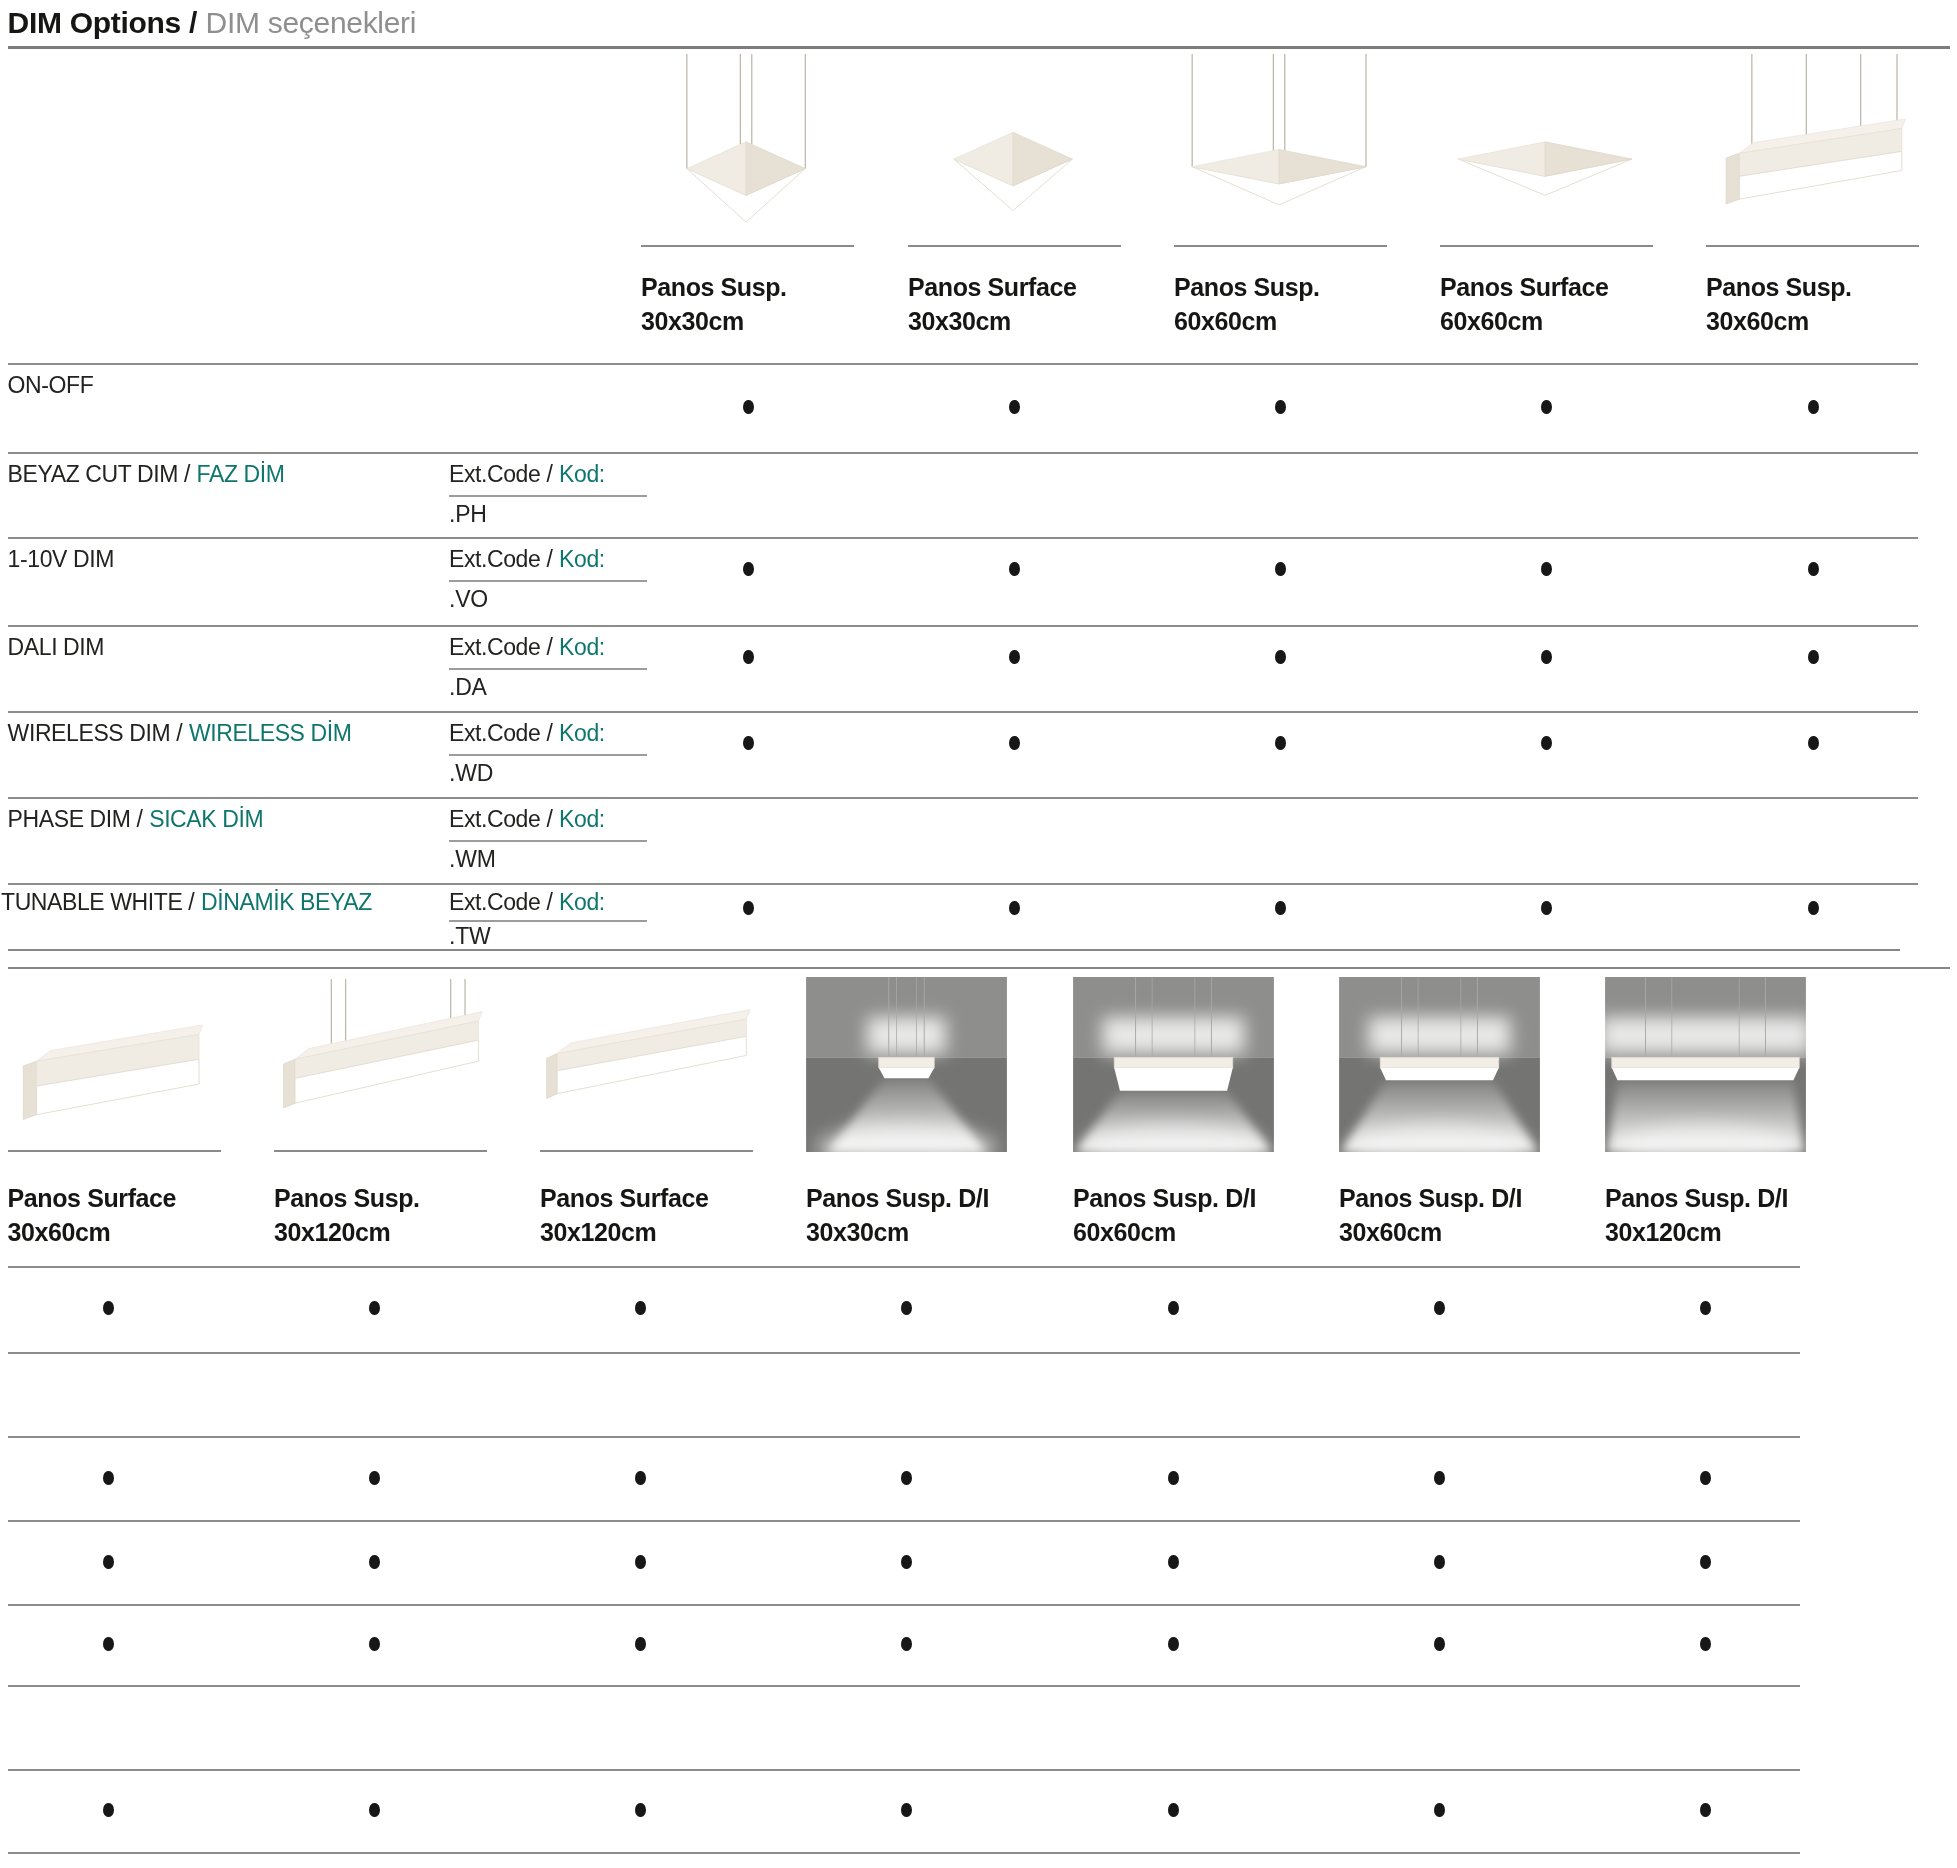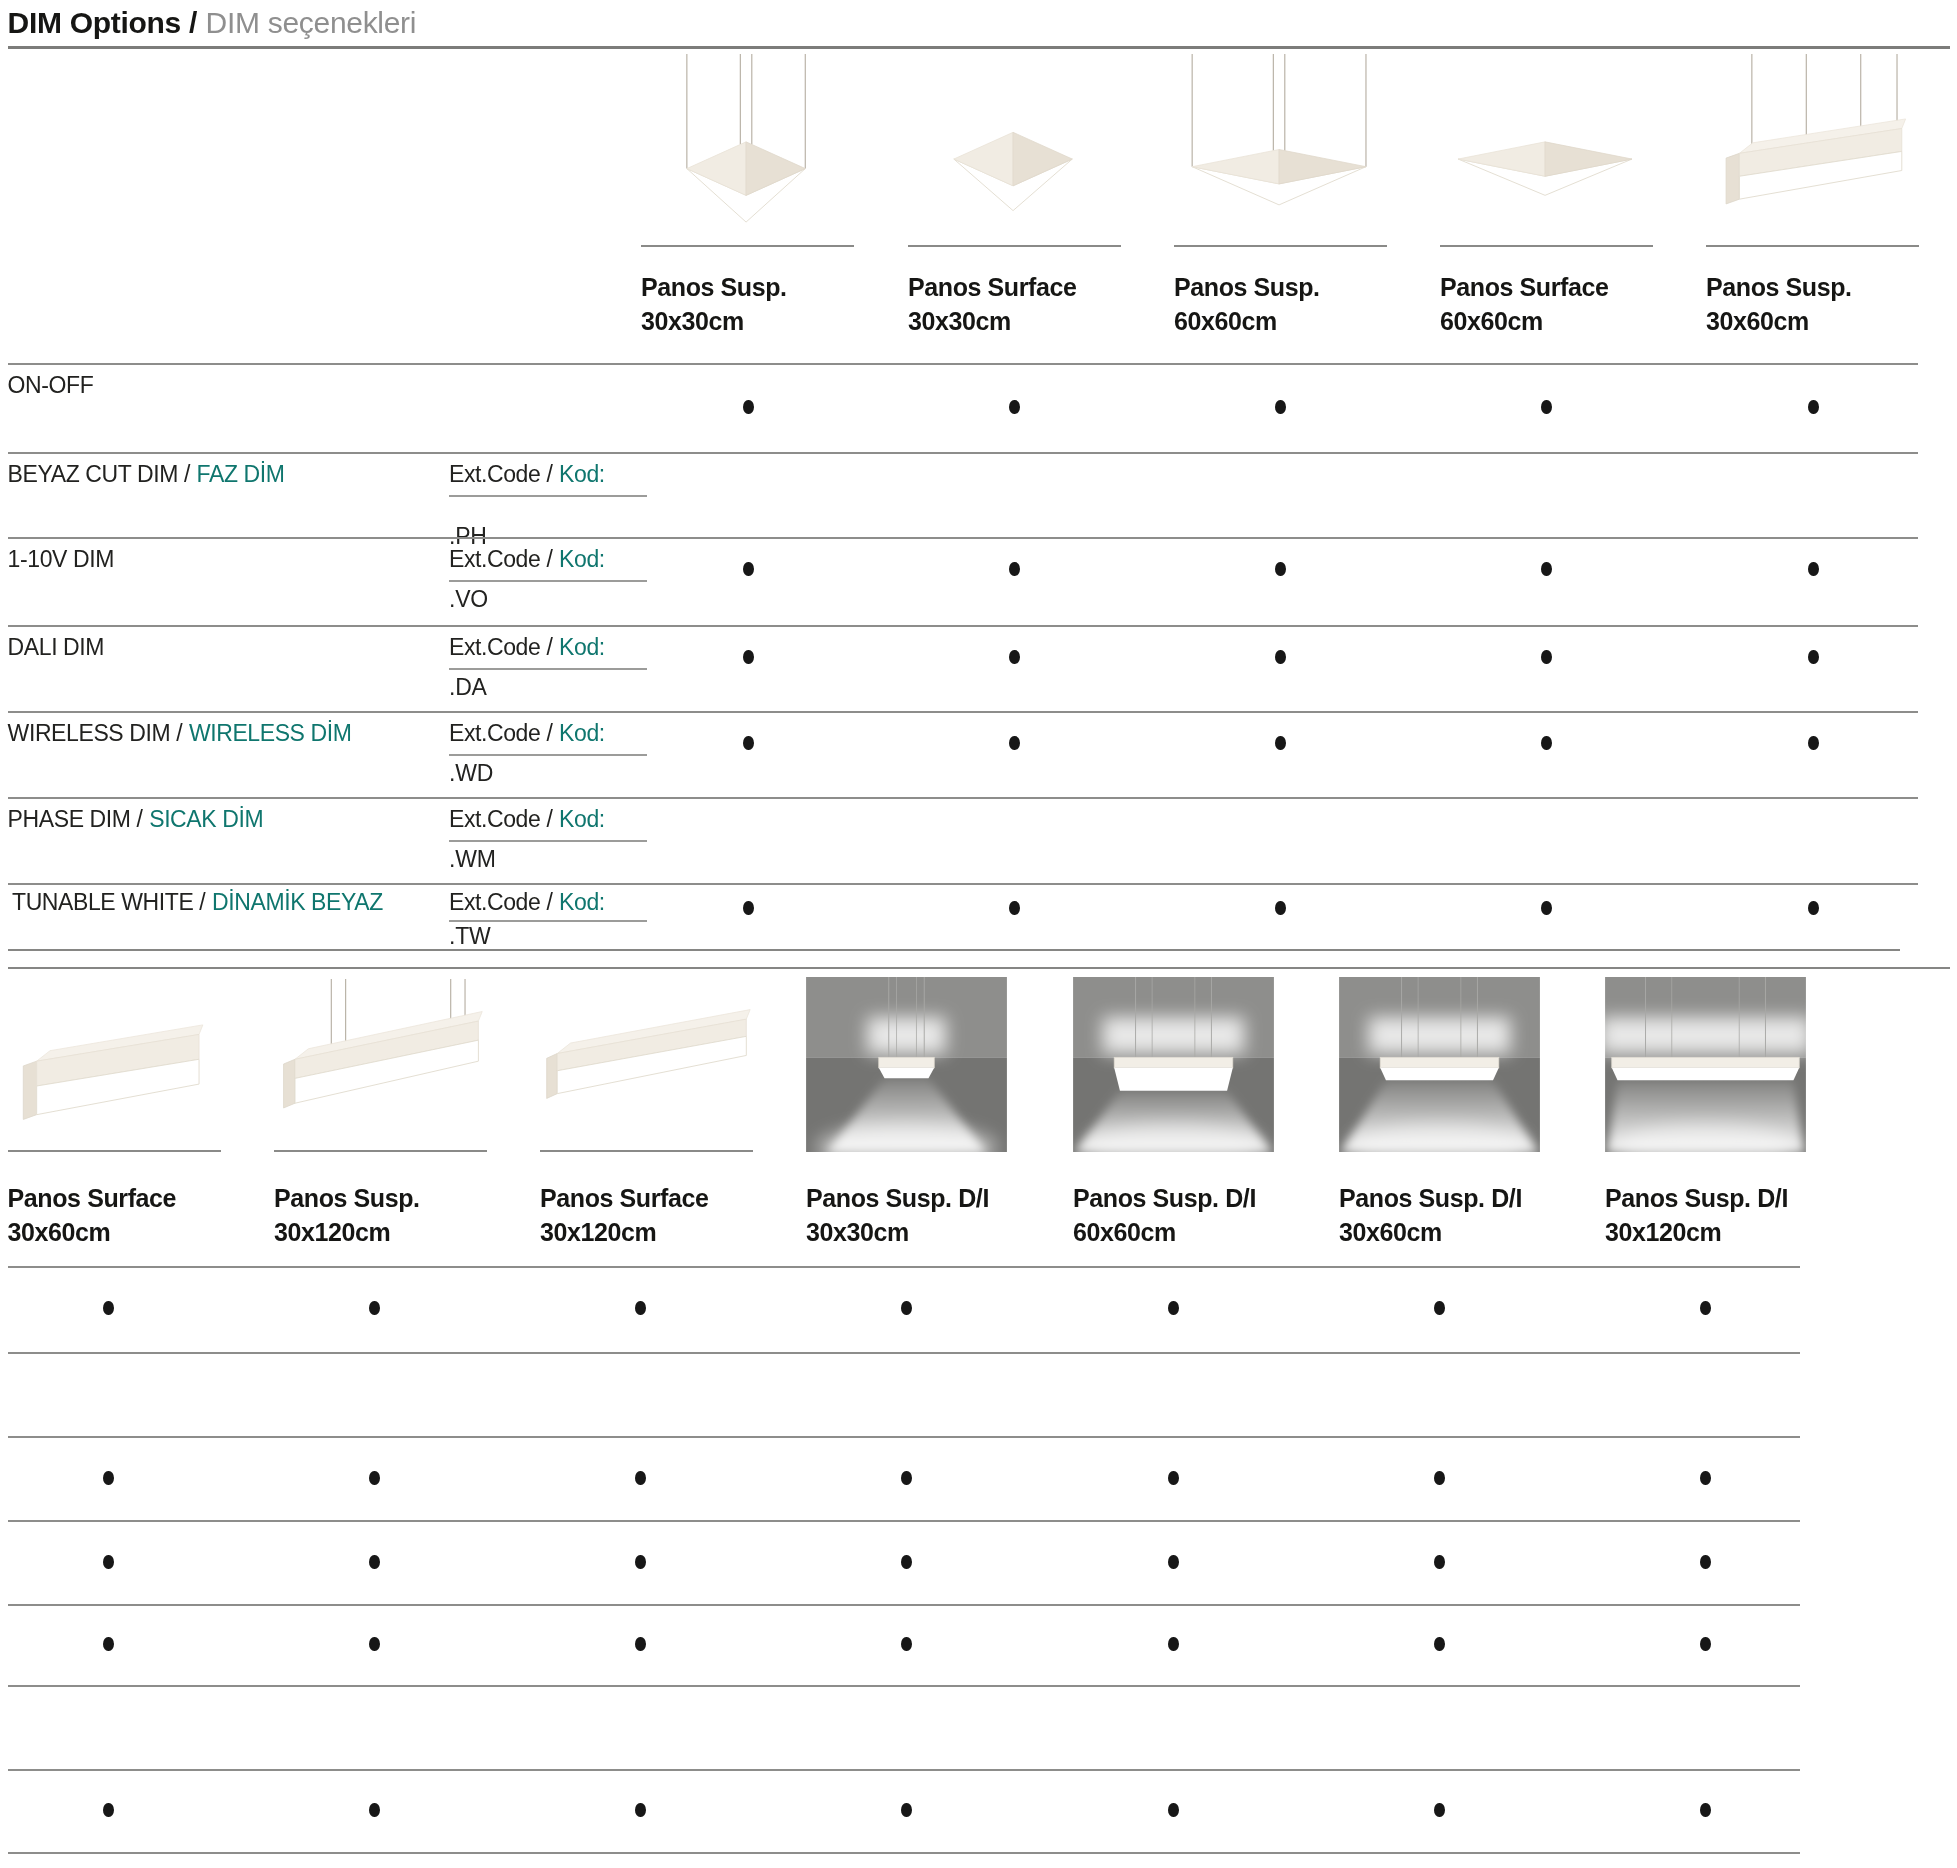--- a/index.html
+++ b/index.html
@@ -108,21 +108,21 @@
     <div class="row-label" style="left: 7.6px; top: 372px;"><span>ON-OFF</span></div>
     <div class="dot" style="left: 743px; top: 400px;"></div>
     <div class="dot" style="left: 1009px; top: 400px;"></div>
     <div class="dot" style="left: 1275px; top: 400px;"></div>
     <div class="dot" style="left: 1541px; top: 400px;"></div>
     <div class="dot" style="left: 1808px; top: 400px;"></div>
     <div class="hrule" style="left: 7.6px; top: 452px; width: 1910px;"></div>
     <div class="row-label" style="left: 7.6px; top: 461px;"><span>BEYAZ CUT DIM /</span><span class="muted tr-gap">FAZ DİM</span></div>
     <div class="ext-label" style="left: 449px; top: 461px;"><span>Ext.Code /</span><span class="muted tr-gap">Kod:</span></div>
     <div class="ext-underline" style="left: 449px; top: 495px;"></div>
-    <div class="code" style="left: 449px; top: 501px; margin-top: 22px;">.PH</div>
+    <div class="code" style="left: 449px; top: 501px;">.PH</div>
     <div class="hrule" style="left: 7.6px; top: 537px; width: 1910px;"></div>
     <div class="row-label" style="left: 7.6px; top: 546px;"><span>1-10V DIM</span></div>
     <div class="ext-label" style="left: 449px; top: 546px;"><span>Ext.Code /</span><span class="muted tr-gap">Kod:</span></div>
     <div class="ext-underline" style="left: 449px; top: 580px;"></div>
     <div class="code" style="left: 449px; top: 586px;">.VO</div>
     <div class="dot" style="left: 743px; top: 562px;"></div>
     <div class="dot" style="left: 1009px; top: 562px;"></div>
     <div class="dot" style="left: 1275px; top: 562px;"></div>
     <div class="dot" style="left: 1541px; top: 562px;"></div>
     <div class="dot" style="left: 1808px; top: 562px;"></div>
@@ -145,21 +145,21 @@
     <div class="dot" style="left: 1009px; top: 736px;"></div>
     <div class="dot" style="left: 1275px; top: 736px;"></div>
     <div class="dot" style="left: 1541px; top: 736px;"></div>
     <div class="dot" style="left: 1808px; top: 736px;"></div>
     <div class="hrule" style="left: 7.6px; top: 797px; width: 1910px;"></div>
     <div class="row-label" style="left: 7.6px; top: 806px;"><span>PHASE DIM /</span><span class="muted tr-gap">SICAK DİM</span></div>
     <div class="ext-label" style="left: 449px; top: 806px;"><span>Ext.Code /</span><span class="muted tr-gap">Kod:</span></div>
     <div class="ext-underline" style="left: 449px; top: 840px;"></div>
     <div class="code" style="left: 449px; top: 846px;">.WM</div>
     <div class="hrule" style="left: 7.6px; top: 883px; width: 1910px;"></div>
-    <div class="row-label" style="left: 12px; top: 889px;"><span>TUNABLE WHITE /</span><span class="muted tr-gap">DİNAMİK BEYAZ</span></div>
+    <div class="row-label" style="left: 1px; top: 889px;"><span>TUNABLE WHITE /</span><span class="muted tr-gap">DİNAMİK BEYAZ</span></div>
     <div class="ext-label" style="left: 449px; top: 889px;"><span>Ext.Code /</span><span class="muted tr-gap">Kod:</span></div>
     <div class="ext-underline" style="left: 449px; top: 920px;"></div>
     <div class="code" style="left: 449px; top: 923px; text-align: center;">.TW</div>
     <div class="dot" style="left: 743px; top: 901px;"></div>
     <div class="dot" style="left: 1009px; top: 901px;"></div>
     <div class="dot" style="left: 1275px; top: 901px;"></div>
     <div class="dot" style="left: 1541px; top: 901px;"></div>
     <div class="dot" style="left: 1808px; top: 901px;"></div>
     <div style="left: 7.6px; top: 949px; width: 1892px; height: 2.4px; background: rgb(134, 134, 132); position: absolute;"></div>
     <div style="left: 7.6px; top: 967px; width: 1942px; height: 2.4px; background: rgb(134, 134, 132); position: absolute;"></div>

